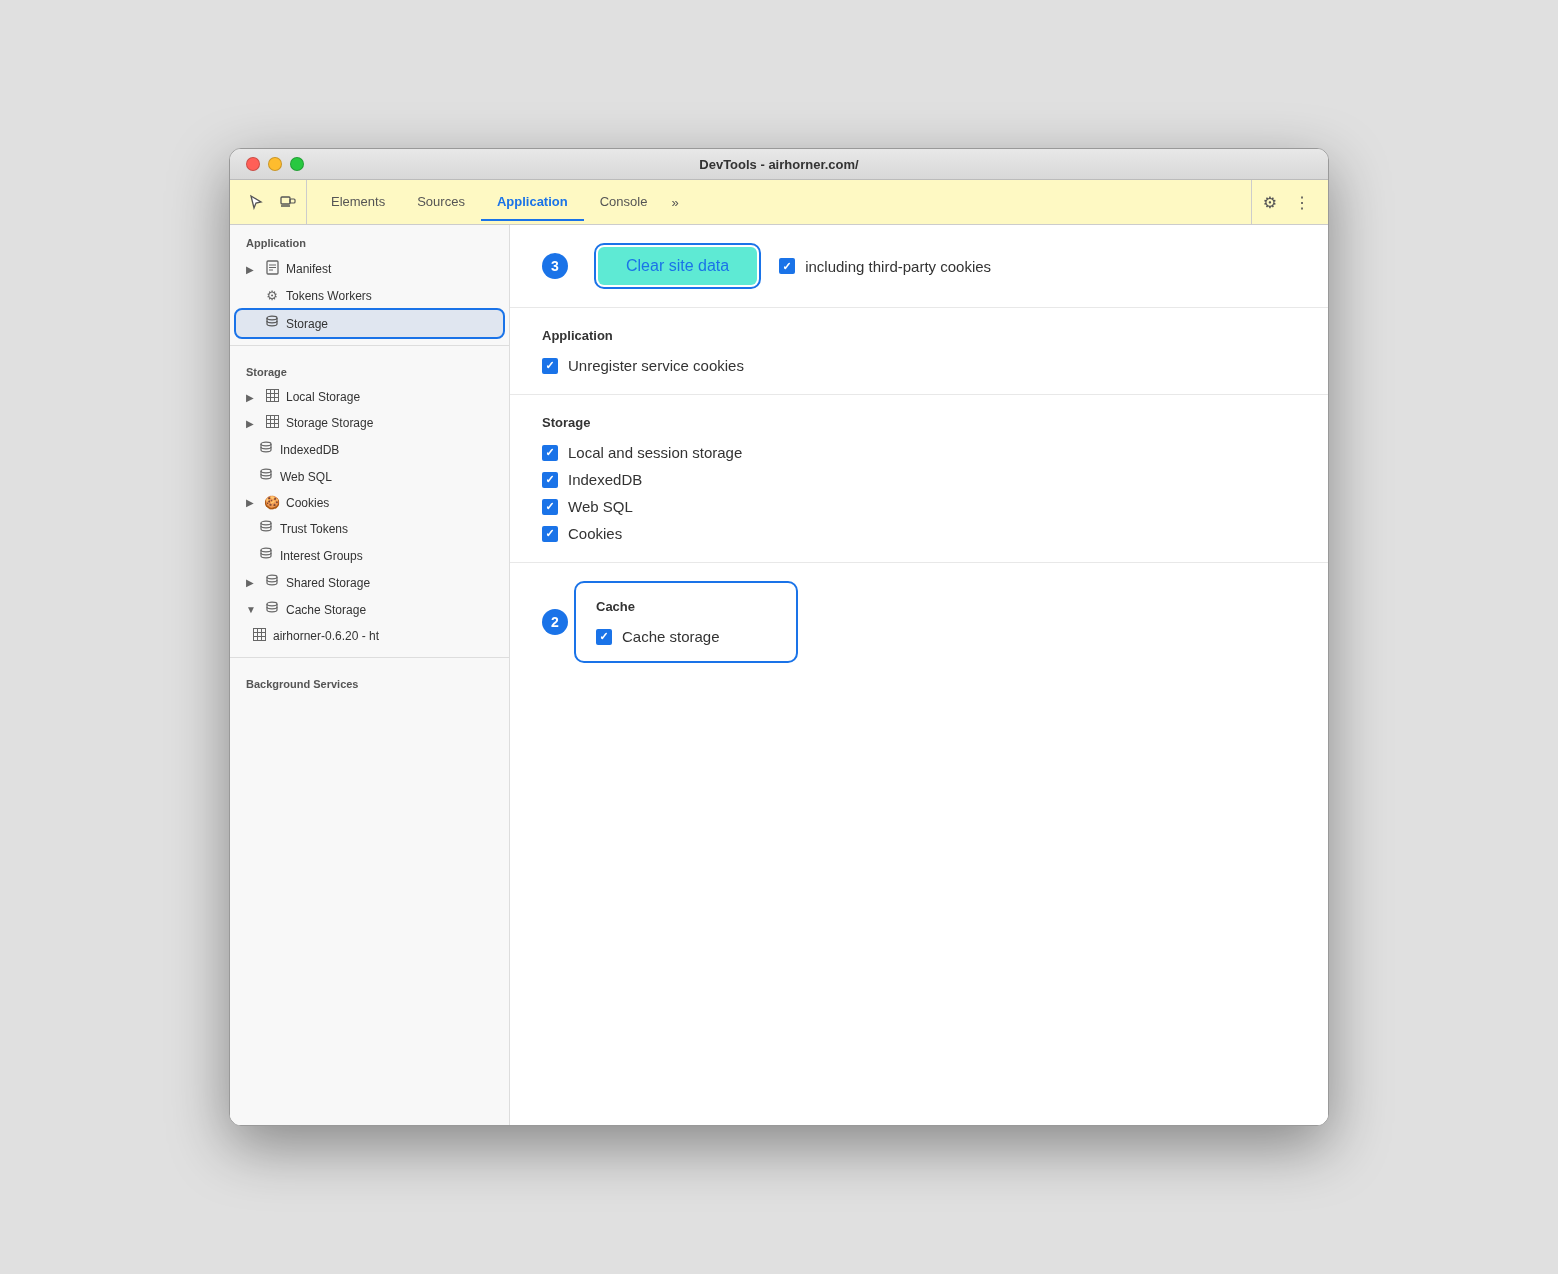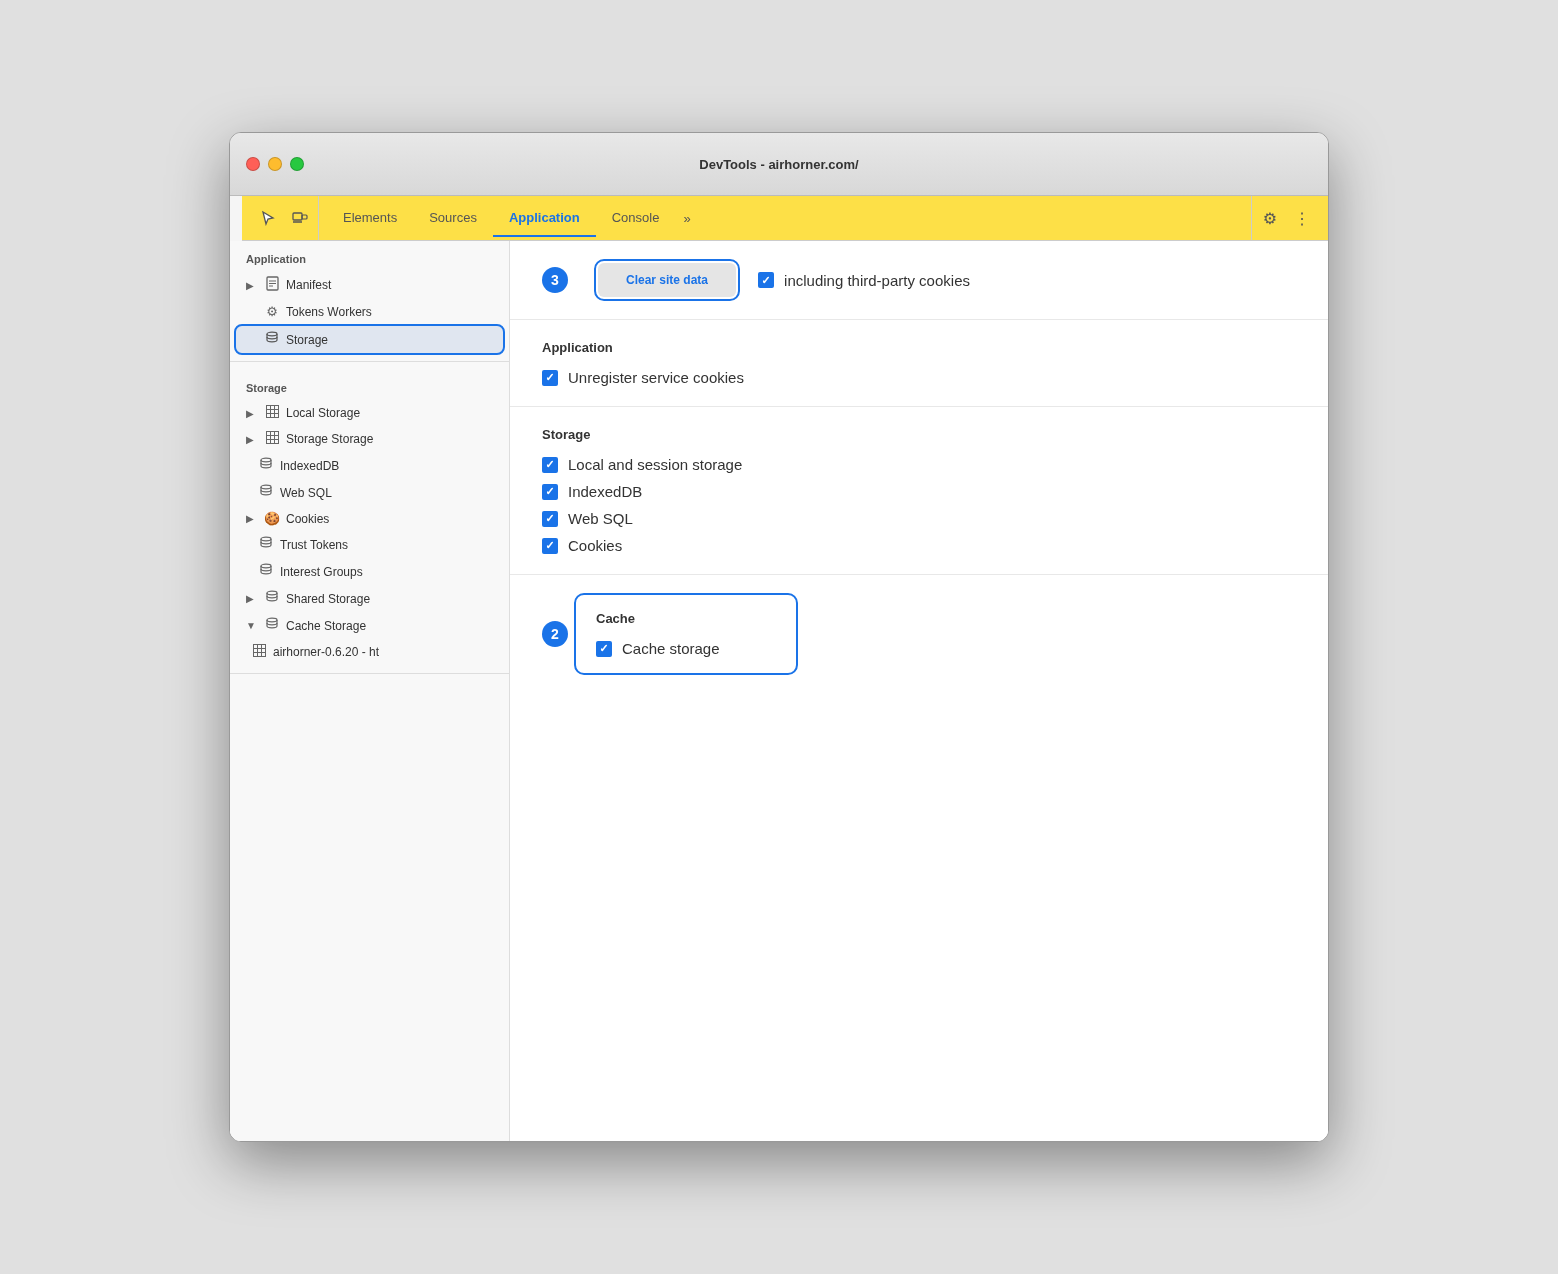--- a/index.html
+++ b/index.html
@@ -15,21 +15,21 @@
       width: 1100px;
       background: #f5f5f5;
       border-radius: 12px;
       box-shadow: 0 20px 60px rgba(0,0,0,0.4);
       overflow: hidden;
       border: 1px solid #999;
     }
     
     .title-bar {
       background: linear-gradient(to bottom, #e8e8e8, #d8d8d8);
-      padding: 24px 16px;
+      padding: 8px 16px;
       display: flex;
       border-bottom: 1px solid #bbb;
       position: relative;
     }
     .traffic-lights {
       display: flex;
       gap: 8px;
       margin-right: 16px;
     }
     .traffic-light {
@@ -44,26 +44,25 @@
     .title-text {
       position: absolute;
       left: 50%;
       transform: translateX(-50%);
       font-size: 13px;
       font-weight: 600;
       color: #333;
     }
     
     .tab-bar {
-      background: #fde047;
+      background: #fef9c3;
       border-bottom: 1px solid #ccc;
       display: flex;
       align-items: center;
       padding: 0 8px;
-      margin-left: 12px;
     }
     .tab-bar-left {
       display: flex;
       align-items: center;
       gap: 4px;
       margin-right: 8px;
       padding: 8px 4px;
       border-right: 1px solid #ccc;
     }
     .tab-icon-btn {
@@ -211,26 +210,26 @@
       display: flex;
       align-items: center;
       gap: 20px;
     }
     .clear-btn-wrapper {
       outline: 2.5px solid #1a73e8;
       border-radius: 8px;
       padding: 2px;
     }
     .clear-btn {
-      background: #e5e5e5;
+      background: #5eead4;
       border: none;
       border-radius: 6px;
       padding: 10px 28px;
-      font-size: 12px;
-      font-weight: 700;
+      font-size: 16px;
+      font-weight: 400;
       color: #1a73e8;
       cursor: pointer;
     }
     
     .cache-section-wrapper {
       padding: 20px 32px;
       position: relative;
     }
     .cache-section-inner {
       outline: 2.5px solid #1a73e8;
@@ -461,20 +460,21 @@
             <line x1="8.5" y1="0.5" x2="8.5" y2="12.5" stroke="#666" stroke-width="1"></line>
             <line x1="0.5" y1="4.5" x2="12.5" y2="4.5" stroke="#666" stroke-width="1"></line>
             <line x1="0.5" y1="8.5" x2="12.5" y2="8.5" stroke="#666" stroke-width="1"></line>
           </svg>
         </span>
         <span>airhorner-0.6.20 - ht</span>
       </div>
 
       <div class="sidebar-divider"></div>
 
+      <div class="sidebar-section-label">Background Services</div>
     </div>
 
     <div class="panel">
 
       <div class="clear-section">
         <div class="clear-row">
           <div class="badge-row">
             <span class="badge">3</span>
           </div>
           <div class="clear-btn-wrapper">

